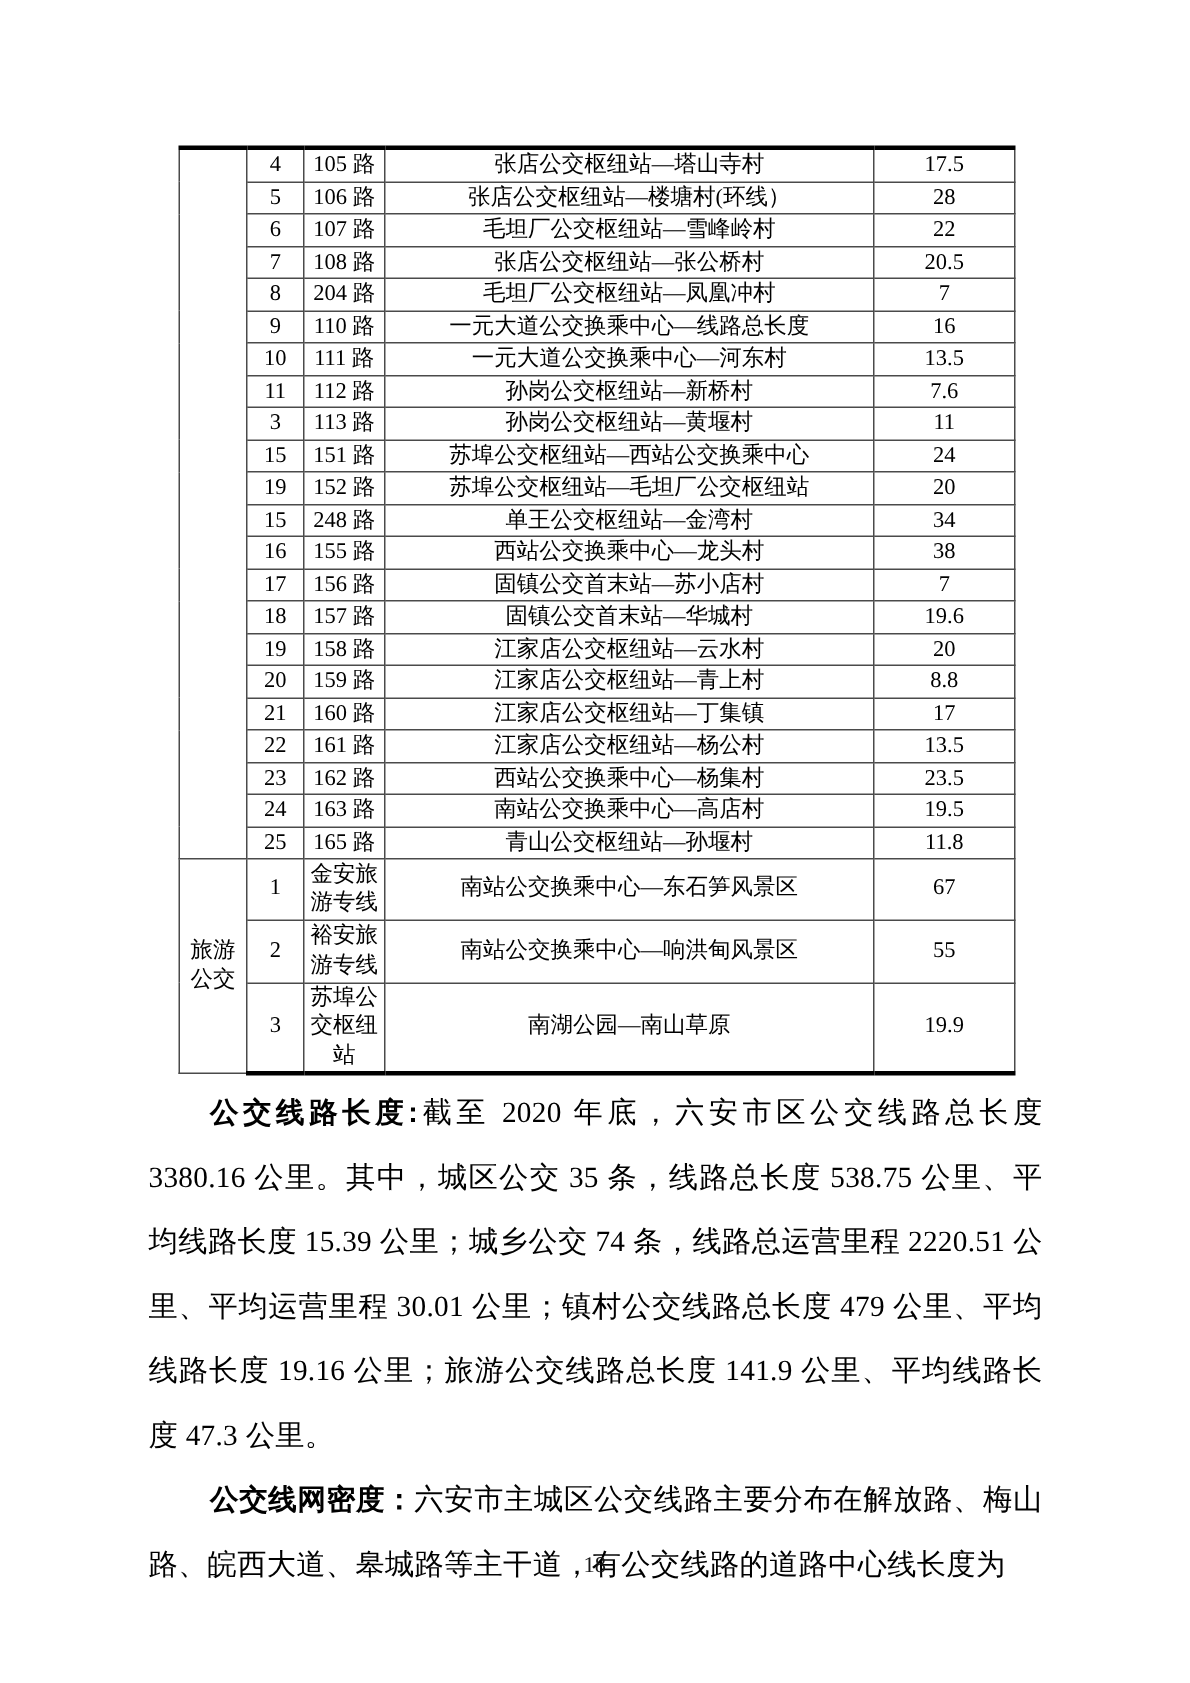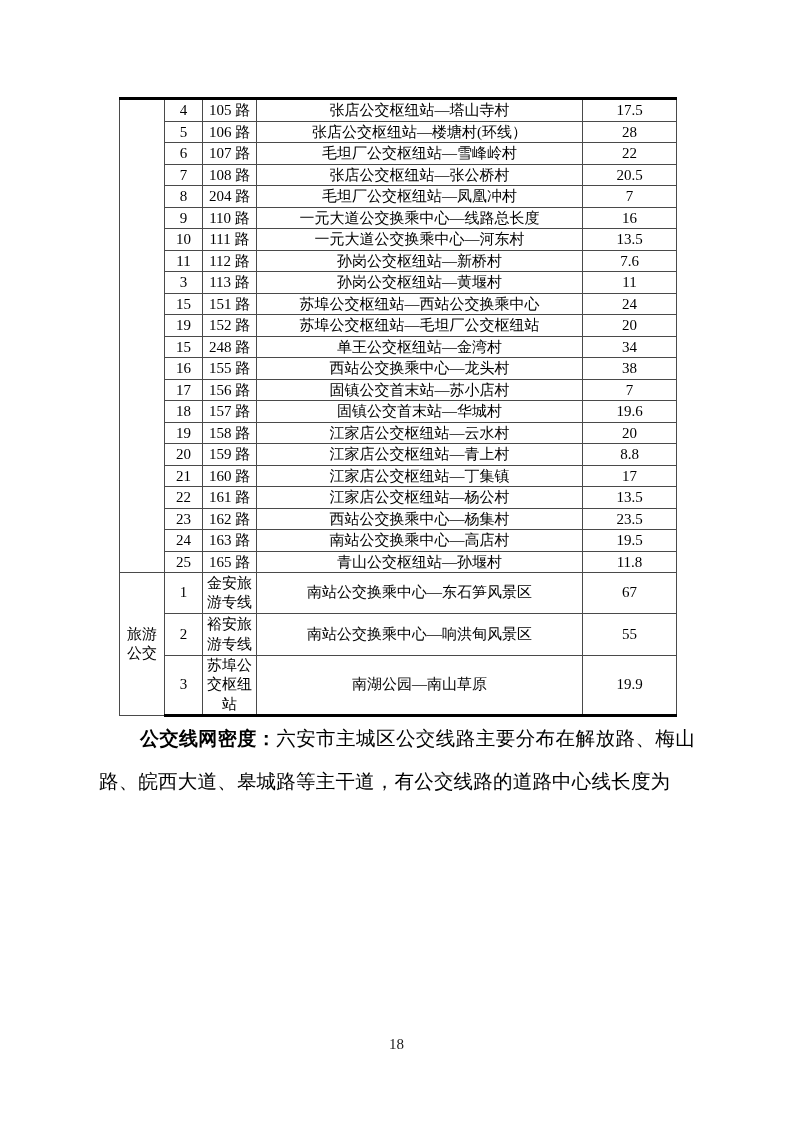--- a/index.html
+++ b/index.html
@@ -200,19 +200,20 @@
           </tr>
           <tr>
             <td class="c-no">3</td>
             <td class="c-route">苏埠公交枢纽站</td>
             <td class="c-desc">南湖公园—南山草原</td>
             <td class="c-len">19.9</td>
           </tr>
         </tbody>
     </table>
 
+    <p class="para first"><b>公交线路长度:</b><span>截至 2020 年底，六安市区公交线路总长度 3380.16 公里。其中，城区公交 35 条，线路总长度 538.75 公里、平均线路长度 15.39 公里；城乡公交 74 条，线路总运营里程 2220.51 公里、平均运营里程 30.01 公里；镇村公交线路总长度 479 公里、平均线路长度 19.16 公里；旅游公交线路总长度 141.9 公里、平均线路长度 47.3 公里。</span></p>
 
     <p class="para"><b>公交线网密度：</b><span>六安市主城区公交线路主要分布在解放路、梅山路、皖西大道、皋城路等主干道，有公交线路的道路中心线长度为</span></p>
 
   </div>
 
   <div class="pageno">18</div>
 </div>
 
 </body></html>

